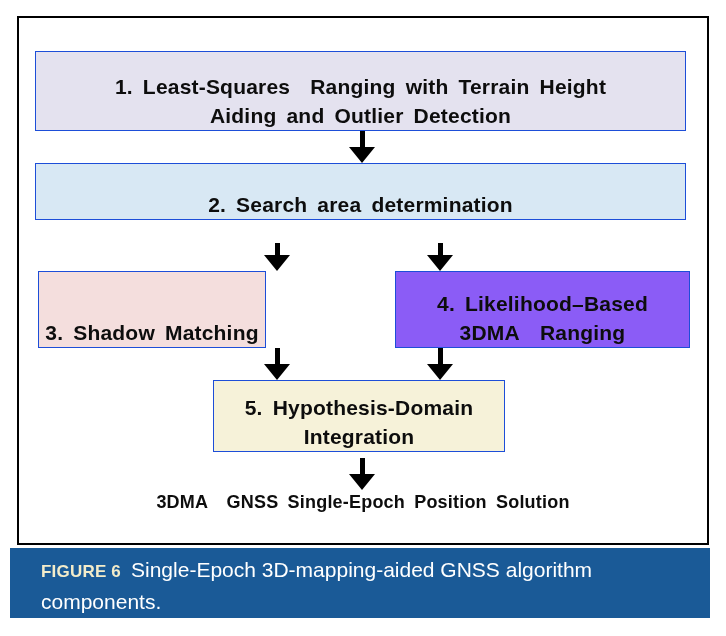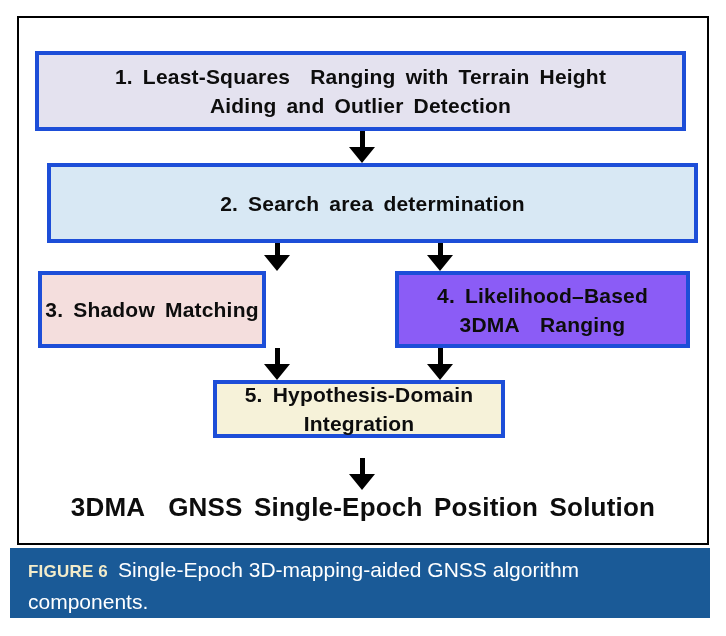--- a/index.html
+++ b/index.html
@@ -7,46 +7,46 @@
     position:relative;width:726px;height:636px;background:#ffffff;overflow:hidden;
     font-family:"Liberation Sans","DejaVu Sans",sans-serif;
   }
   
   .frame{
     position:absolute;left:17px;top:16px;width:692px;height:529px;
     border:2px solid #000;box-sizing:border-box;background:#ffffff;
   }
   
   .fbox{
-    position:absolute;box-sizing:border-box;border:4px solid #1d4ed8;
-    display:flex;align-items:center;justify-content:center;text-align:center;
+    position:absolute;box-sizing:border-box;border:1px solid #1d4ed8;
+    display:flex;align-items:flex-end;justify-content:center;text-align:center;
   }
   .fbox .lbl{
     font-weight:bold;font-size:21px;line-height:29px;color:#0d0d0d;
     white-space:pre-line;word-spacing:4px;letter-spacing:0.2px;
   }
   .box1{left:35px;top:51px;width:651px;height:80px;}
-  .box2{left:47px;top:163px;width:651px;height:80px;}
+  .box2{left:35px;top:163px;width:651px;height:57px;}
   .box3{left:38px;top:271px;width:228px;height:77px;}
   .box4{left:395px;top:271px;width:295px;height:77px;}
-  .box5{left:213px;top:380px;width:292px;height:58px;}
+  .box5{left:213px;top:380px;width:292px;height:72px;}
   
   .arrow{position:absolute;width:26px;}
   .arrow .stem{width:5px;margin:0 auto;background:#000;}
   .arrow .head{width:0;height:0;border-left:13px solid transparent;border-right:13px solid transparent;border-top:16px solid #000;}
   .a1{left:349px;top:131px;} .a1 .stem{height:16px;}
   .a2{left:264px;top:243px;} .a2 .stem{height:12px;}
   .a3{left:427px;top:243px;} .a3 .stem{height:12px;}
   .a4{left:264px;top:348px;} .a4 .stem{height:16px;}
   .a5{left:427px;top:348px;} .a5 .stem{height:16px;}
   .a6{left:349px;top:458px;} .a6 .stem{height:16px;}
   
   .output{
     position:absolute;left:17px;top:492px;width:692px;text-align:center;
-    font-weight:bold;font-size:26px;color:#0d0d0d;word-spacing:4px;letter-spacing:0.2px;
+    font-weight:bold;font-size:18px;color:#0d0d0d;word-spacing:4px;letter-spacing:0.2px;
   }
   
   .caption-bar{
     position:absolute;left:10px;top:548px;width:700px;height:70px;box-sizing:border-box;
     padding:7px 40px 0 18px;
   }
   .caption-text{
     margin:0;width:640px;font-size:21px;line-height:30px;color:#ffffff;font-weight:normal;
   }
   .caption-tag{
@@ -110,16 +110,16 @@
   </div>
 
   <div class="arrow a6">
     <div class="stem"></div>
     <div class="head"></div>
   </div>
 
   <div class="output">3DMA&nbsp; GNSS Single-Epoch Position Solution</div>
 
   <div class="caption-bar" style="background-color: rgb(26, 90, 151);">
-    <p class="caption-text" style="color: rgb(255, 255, 255);"><span class="caption-tag" style="color: rgb(243, 236, 202);">FIGURE 6</span><span>Single-Epoch 3D-mapping-aided GNSS algorithm components.</span></p>
+    <p class="caption-text" style="color: rgb(255, 255, 255); margin-left: 13px;"><span class="caption-tag" style="color: rgb(243, 236, 202);">FIGURE 6</span><span>Single-Epoch 3D-mapping-aided GNSS algorithm components.</span></p>
   </div>
 
 </div>
 
 </body></html>

